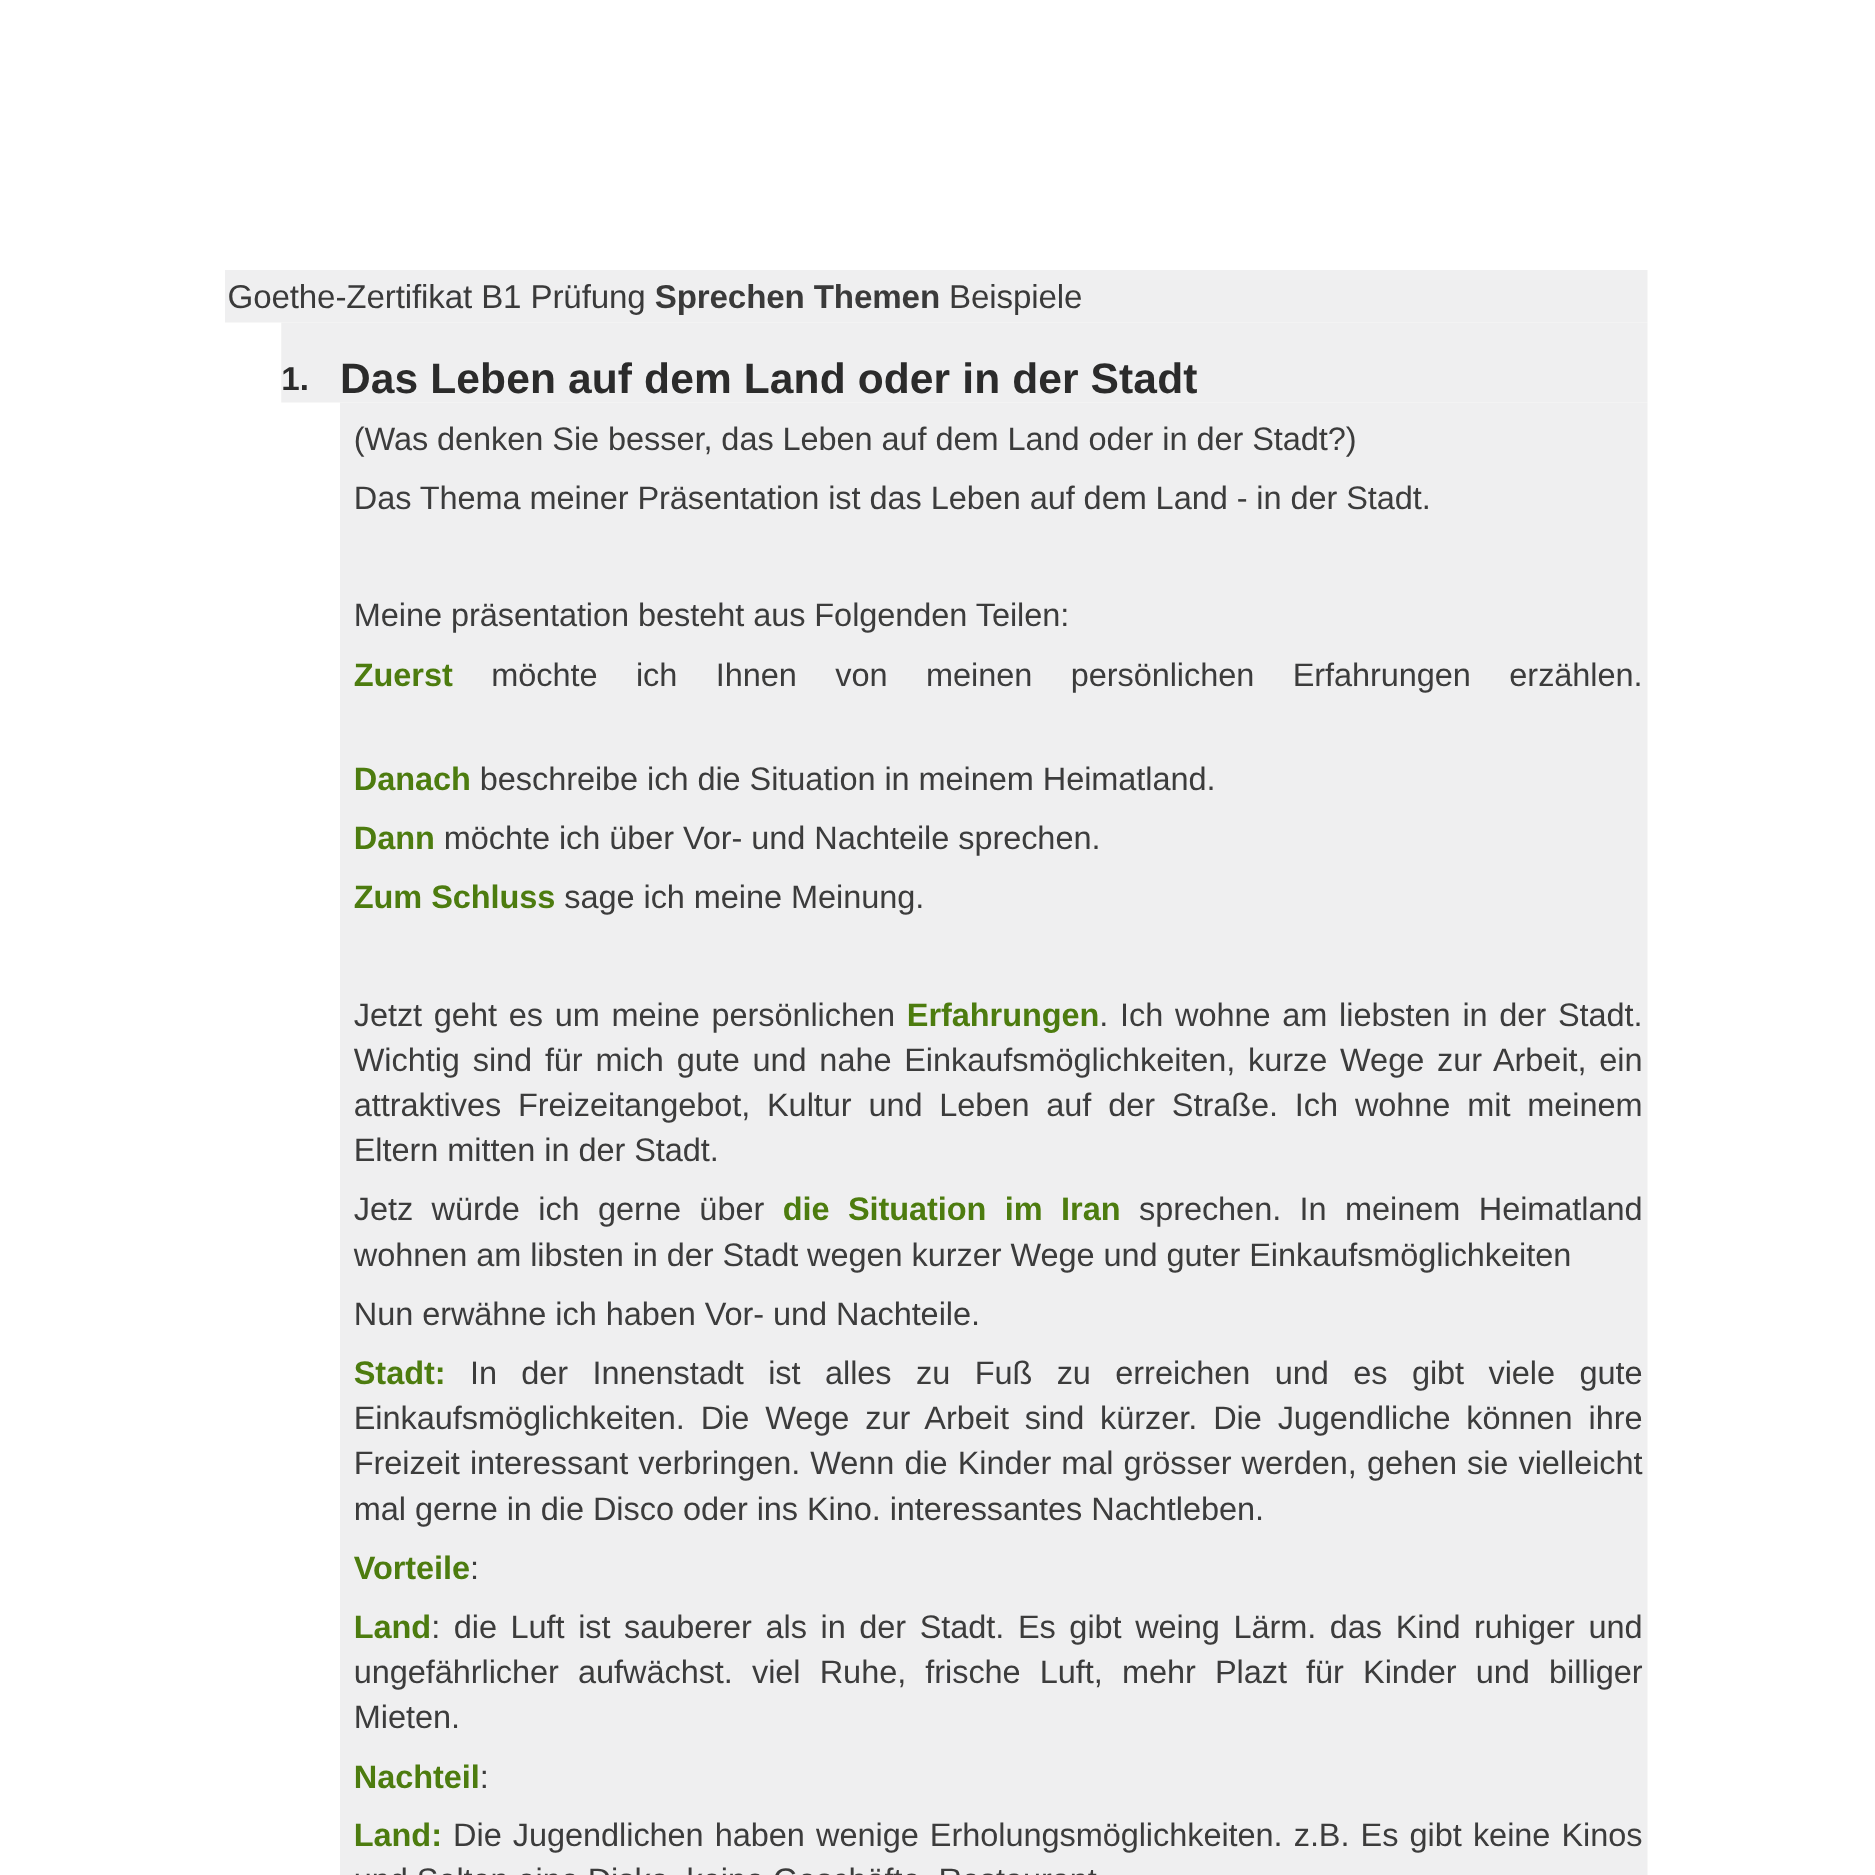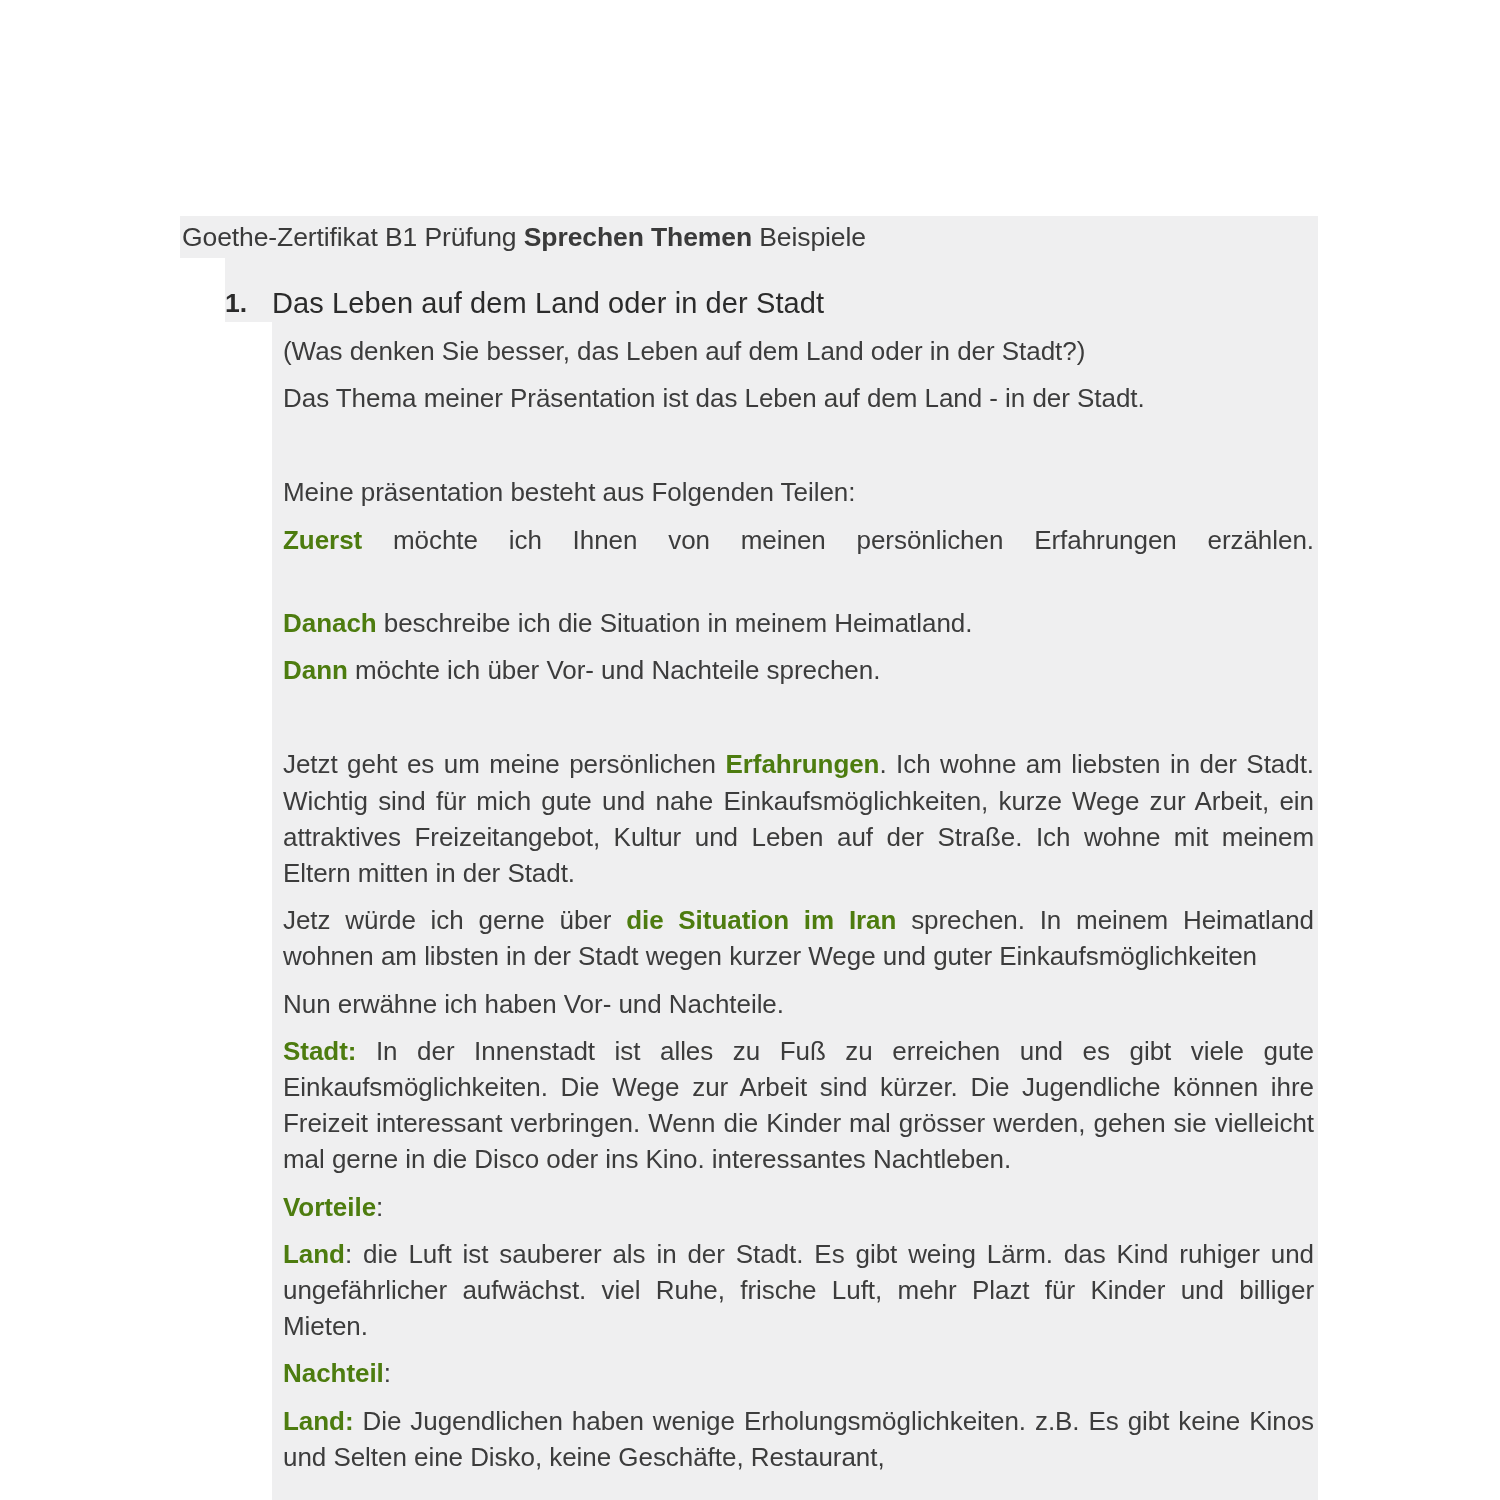--- a/index.html
+++ b/index.html
@@ -70,22 +70,22 @@
     font-weight: bold;
     line-height: 38px;
     color: #2b2b2b;
   }
   .list-body {
     flex: 1 1 auto;
     width: 1046px;
   }
 
   .heading {
-    font-size: 29px;
-    font-weight: normal;
+    font-size: 34px;
+    font-weight: bold;
     line-height: 38px;
     color: #2b2b2b;
     letter-spacing: 0.1px;
   }
 
   p.para {
     margin: 11px;
     font-size: 26px;
     line-height: 36.2px;
     color: #3c3c3c;
@@ -137,20 +137,21 @@
         <div class="spacer"></div>
 
         <p class="para nowrap-line">Meine präsentation besteht aus Folgenden Teilen:</p>
 
         <p class="para last-justify"><span class="lead">Zuerst</span><span> möchte ich Ihnen von meinen persönlichen Erfahrungen erzählen.</span></p>
 
         <p class="para nowrap-line"><span class="lead">Danach</span><span> beschreibe ich die Situation in meinem Heimatland.</span></p>
 
         <p class="para nowrap-line"><span class="lead">Dann</span><span> möchte ich über Vor- und Nachteile sprechen.</span></p>
 
+        <p class="para nowrap-line"><span class="lead">Zum Schluss</span><span> sage ich meine Meinung.</span></p>
 
         <div class="spacer"></div>
 
 
         <p class="para"><span>Jetzt geht es um meine persönlichen </span><span class="lead">Erfahrungen</span><span>. Ich wohne am liebsten in der Stadt. Wichtig sind für mich gute und nahe Einkaufsmöglichkeiten, kurze Wege zur Arbeit, ein attraktives Freizeitangebot, Kultur und Leben auf der Straße. Ich wohne mit meinem Eltern mitten in der Stadt.</span></p>
 
         <p class="para"><span>Jetz würde ich gerne über </span><span class="lead">die Situation im Iran</span><span> sprechen. In meinem Heimatland wohnen am libsten in der Stadt wegen kurzer Wege und guter Einkaufsmöglichkeiten</span></p>
 
         <p class="para nowrap-line">Nun erwähne ich haben Vor- und Nachteile.</p>
 

